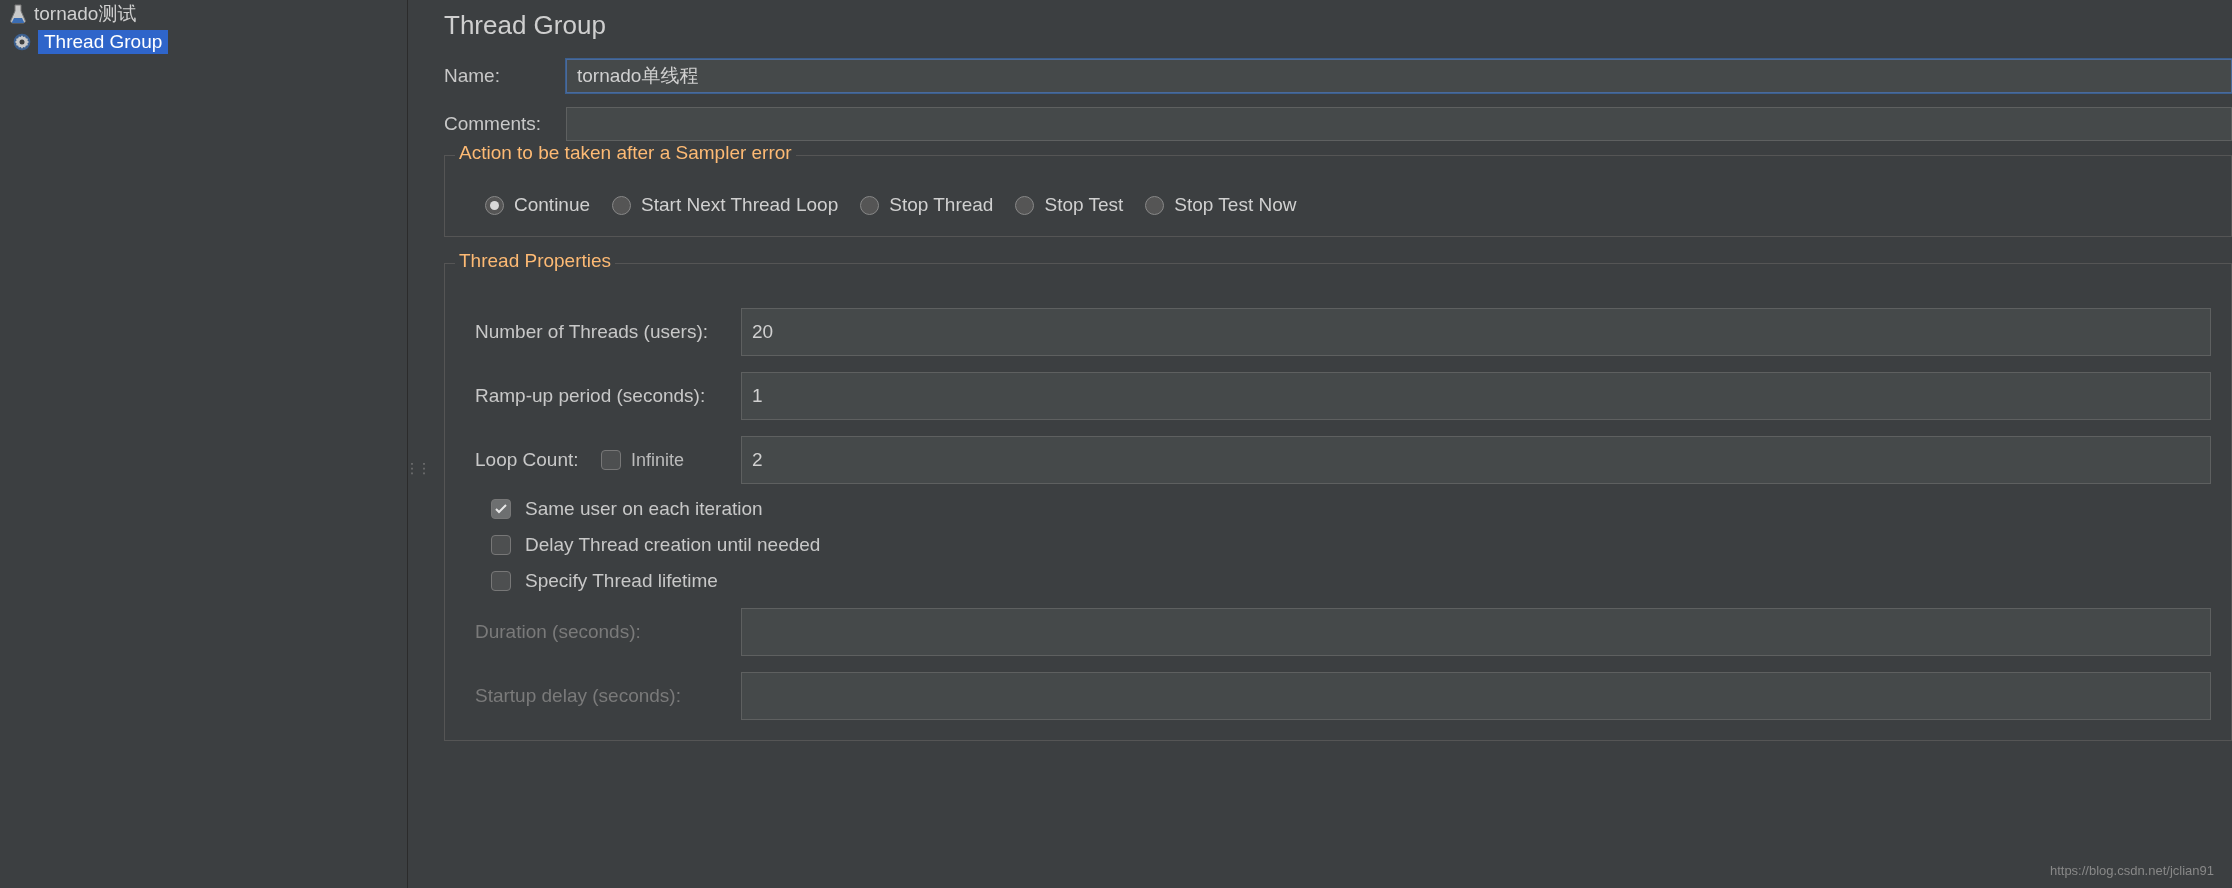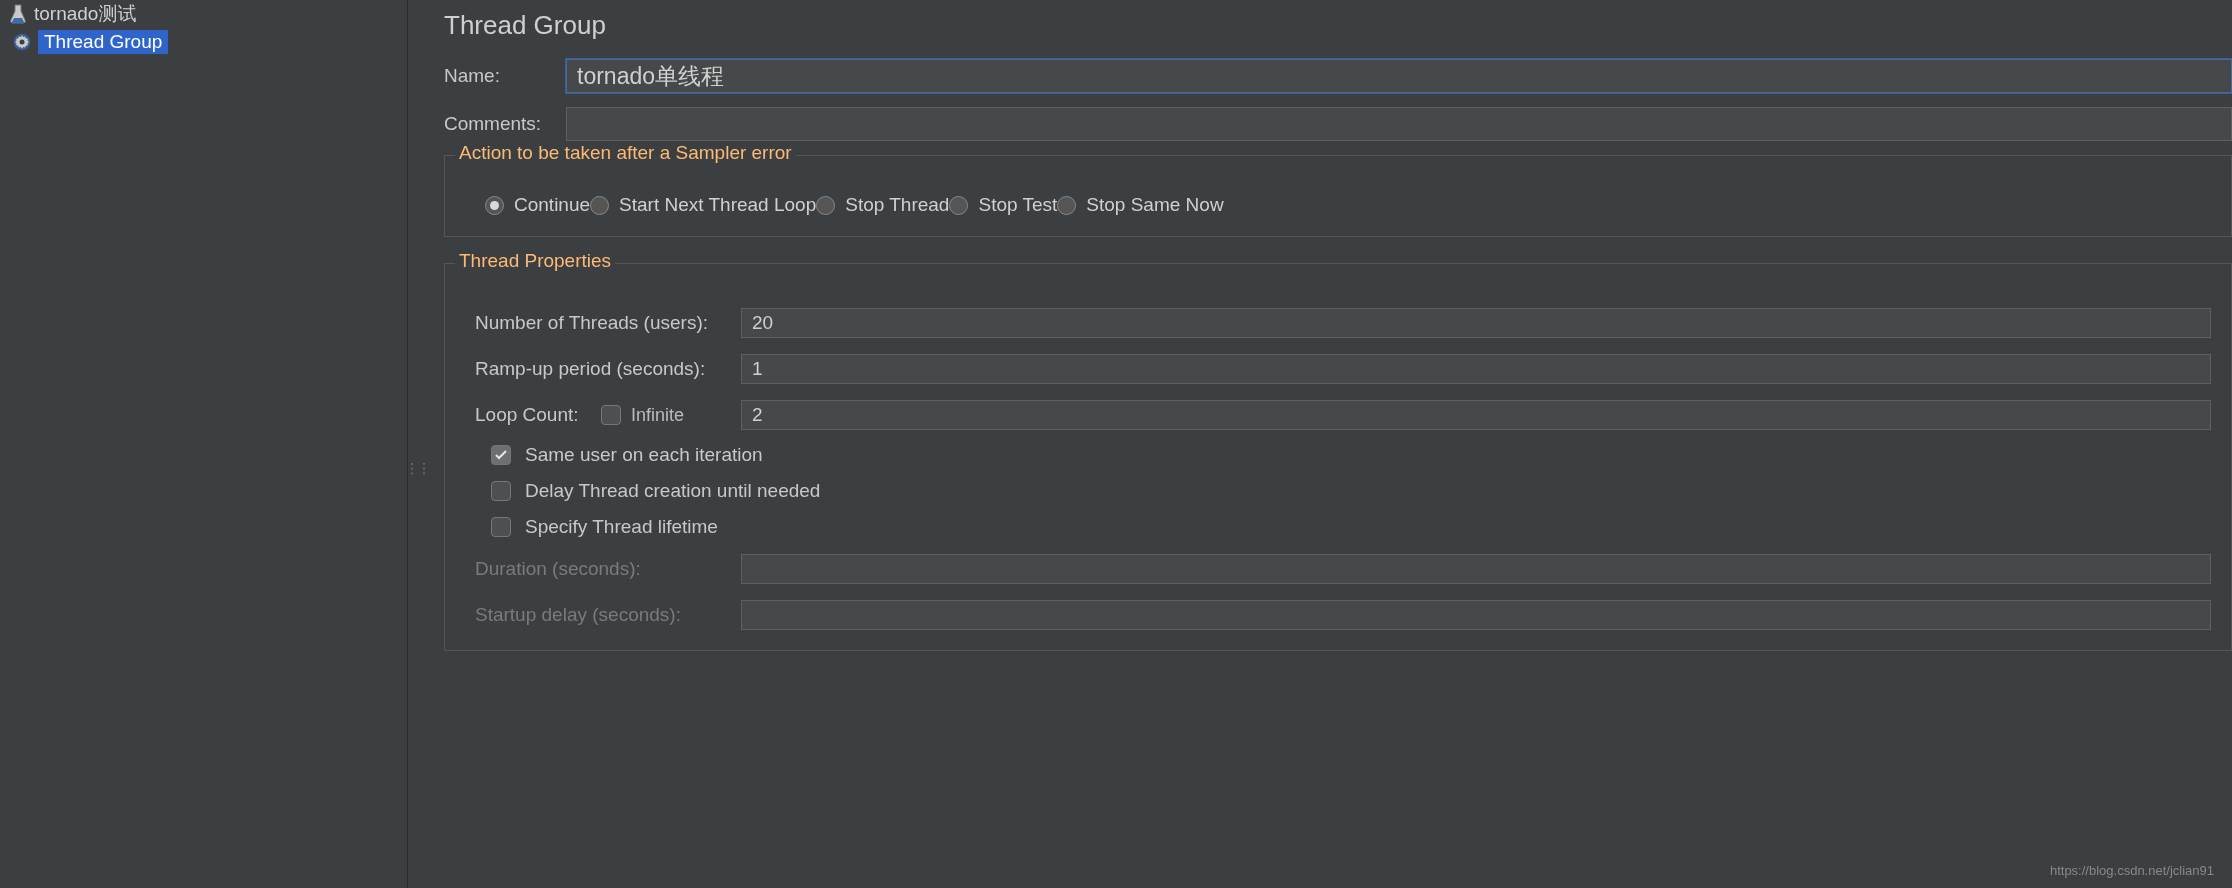--- a/index.html
+++ b/index.html
@@ -64,21 +64,21 @@
     width:110px;
     color:#c8c8c8;
     font-size:19px;
   }
   input.text-field {
     flex:1;
     height:32px;
     background:#45494a;
     border:1px solid #5e6060;
     color:#d0d0d0;
-    font-size:23px;
+    font-size:19px;
     padding:16px 10px;
     outline:none;
   }
   input.text-field.focused {
     border:1px solid #4a6a9b;
     box-shadow:0 0 0 1px #3b5f8f;
   }
   fieldset {
     border:1px solid #555;
     margin-top:8px;
@@ -89,20 +89,21 @@
   fieldset legend {
     position:absolute;
     top:-14px; left:10px;
     color:#fdba74;
     font-size:19px;
     background:#3c3f41;
     padding:0 4px;
   }
   .radio-row {
     display:flex; align-items:center;
+    gap:22px;
     margin-top:12px;
     margin-left:10px;
   }
   .radio-opt { display:flex; align-items:center; gap:10px; color:#d0d0d0; font-size:19px; }
   .radio {
     width:19px; height:19px; border-radius:50%;
     border:1px solid #888; background:#555;
     display:inline-flex; align-items:center; justify-content:center;
   }
   .radio .dot {
@@ -123,21 +124,21 @@
   .prop-row:first-of-type { margin-top:18px; }
   .prop-label {
     width:252px;
     color:#c8c8c8;
     font-size:19px;
     text-align:left;
   }
   .prop-label.disabled { color:#7a7a7a; }
   input.prop-field {
     flex:1;
-    height:30px;
+    height:48px;
     background:#45494a;
     border:1px solid #5e6060;
     color:#d0d0d0;
     font-size:19px;
     padding:0 10px;
     outline:none;
   }
   input.prop-field:disabled { color:#888; }
   .loop-count-row .prop-label { width:112px; }
   .loop-count-row .infinite-wrap {
@@ -231,21 +232,21 @@
       <label class="radio-opt">
         <span class="radio"></span>
         <span>Stop Thread</span>
       </label>
       <label class="radio-opt">
         <span class="radio"></span>
         <span>Stop Test</span>
       </label>
       <label class="radio-opt">
         <span class="radio"></span>
-        <span>Stop Same Now</span>
+        <span>Stop Test Now</span>
       </label>
     </div>
   </fieldset>
 
   <fieldset class="props">
     <legend>Thread Properties</legend>
     <div class="props-body">
 
       <div class="prop-row">
         <div class="prop-label">Number of Threads (users):</div>

